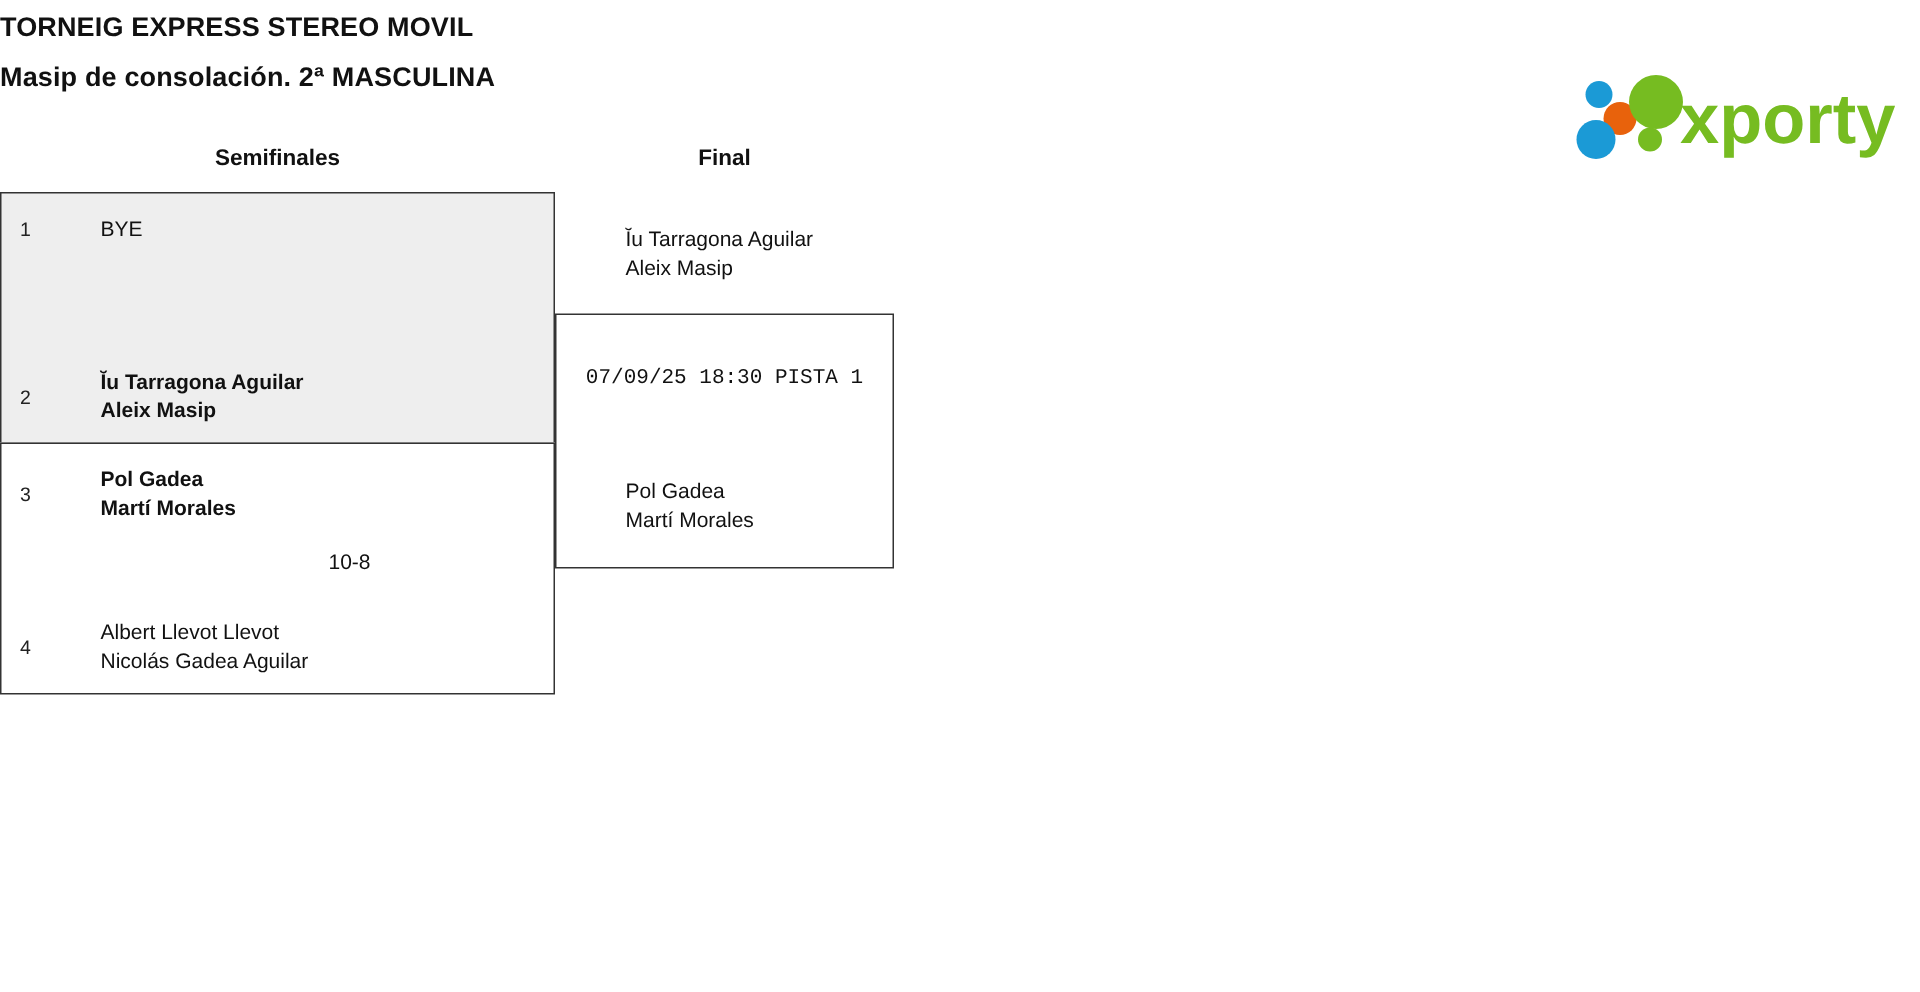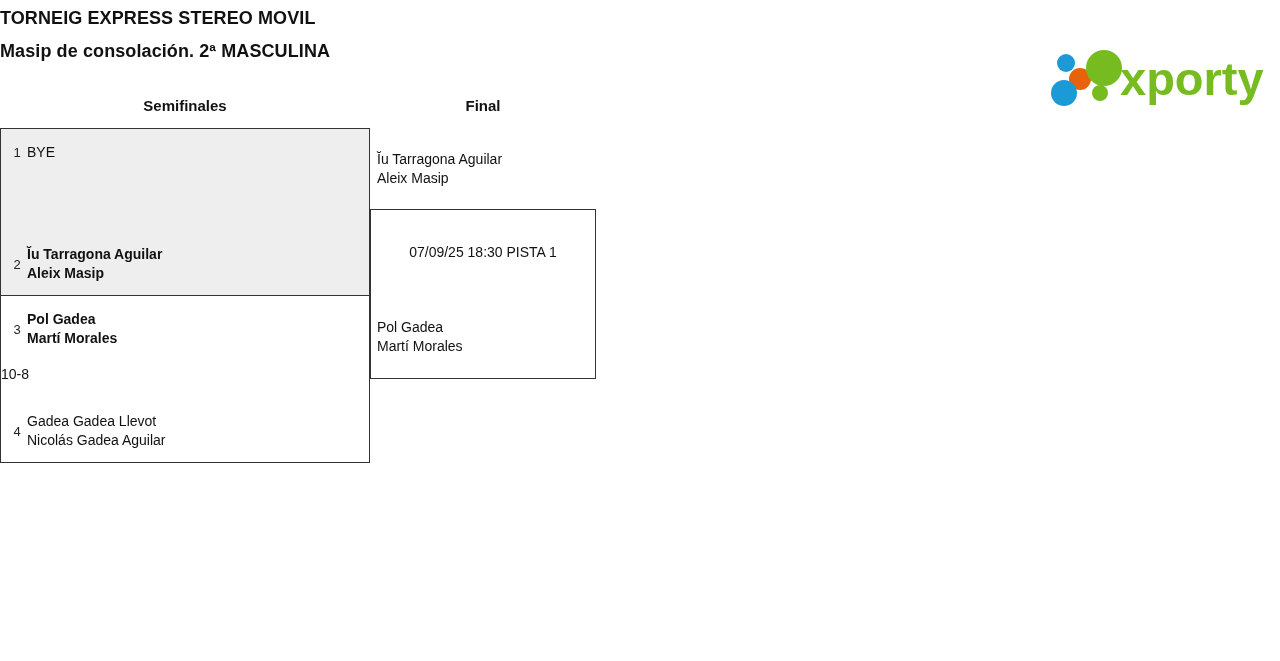--- a/index.html
+++ b/index.html
@@ -139,23 +139,24 @@
     font-weight: 700;
   }
   .team-row.top { top: 14px; }
   .team-row.bottom { top: 116px; }
 
   .score-row {
     position: absolute;
     left: 0;
     top: 70px;
     width: 100%;
-    text-align: left;
-    font-size: 14px;
-    color: #111111;
+    text-align: center;
+    font-size: 14px;
+    color: #111111;
+    padding-left: 48px;
   }
 
   
   #final-winner-label {
     position: absolute;
     left: 377px;
     top: 150px;
     font-size: 14px;
     line-height: 19px;
     color: #111111;
@@ -163,32 +164,33 @@
   }
   #final-schedule {
     position: absolute;
     left: 370px;
     top: 244px;
     width: 226px;
     text-align: center;
     font-size: 14px;
     color: #111111;
     white-space: nowrap;
+    font-family: Liberation Mono, monospace;
   }
   #final-team-bottom {
     position: absolute;
     left: 377px;
     top: 318px;
     font-size: 14px;
     line-height: 19px;
     color: #111111;
     white-space: nowrap;
   }
 
-  .nm { display: block; }
+  .nm { display: block; margin-left: 40px; }
 </style>
 </head>
 <body>
 
 <div id="page-header">
 
   <div id="title-block">
     <div class="title-line">TORNEIG EXPRESS STEREO MOVIL</div>
     <div class="title-line">Masip de consolación. 2ª MASCULINA</div>
   </div>
@@ -239,21 +241,21 @@
         <span class="nm">Pol Gadea</span>
         <span class="nm">Martí Morales</span>
       </span>
     </div>
 
     <div class="score-row">10-8</div>
 
     <div class="team-row bottom">
       <span class="seed">4</span>
       <span class="team-names">
-        <span class="nm">Gadea Gadea Llevot</span>
+        <span class="nm">Albert Llevot Llevot</span>
         <span class="nm">Nicolás Gadea Aguilar</span>
       </span>
     </div>
   </div>
 
   <div id="final-winner-label">
     <span class="nm">Ĭu Tarragona Aguilar</span>
     <span class="nm">Aleix Masip</span>
   </div>
 

